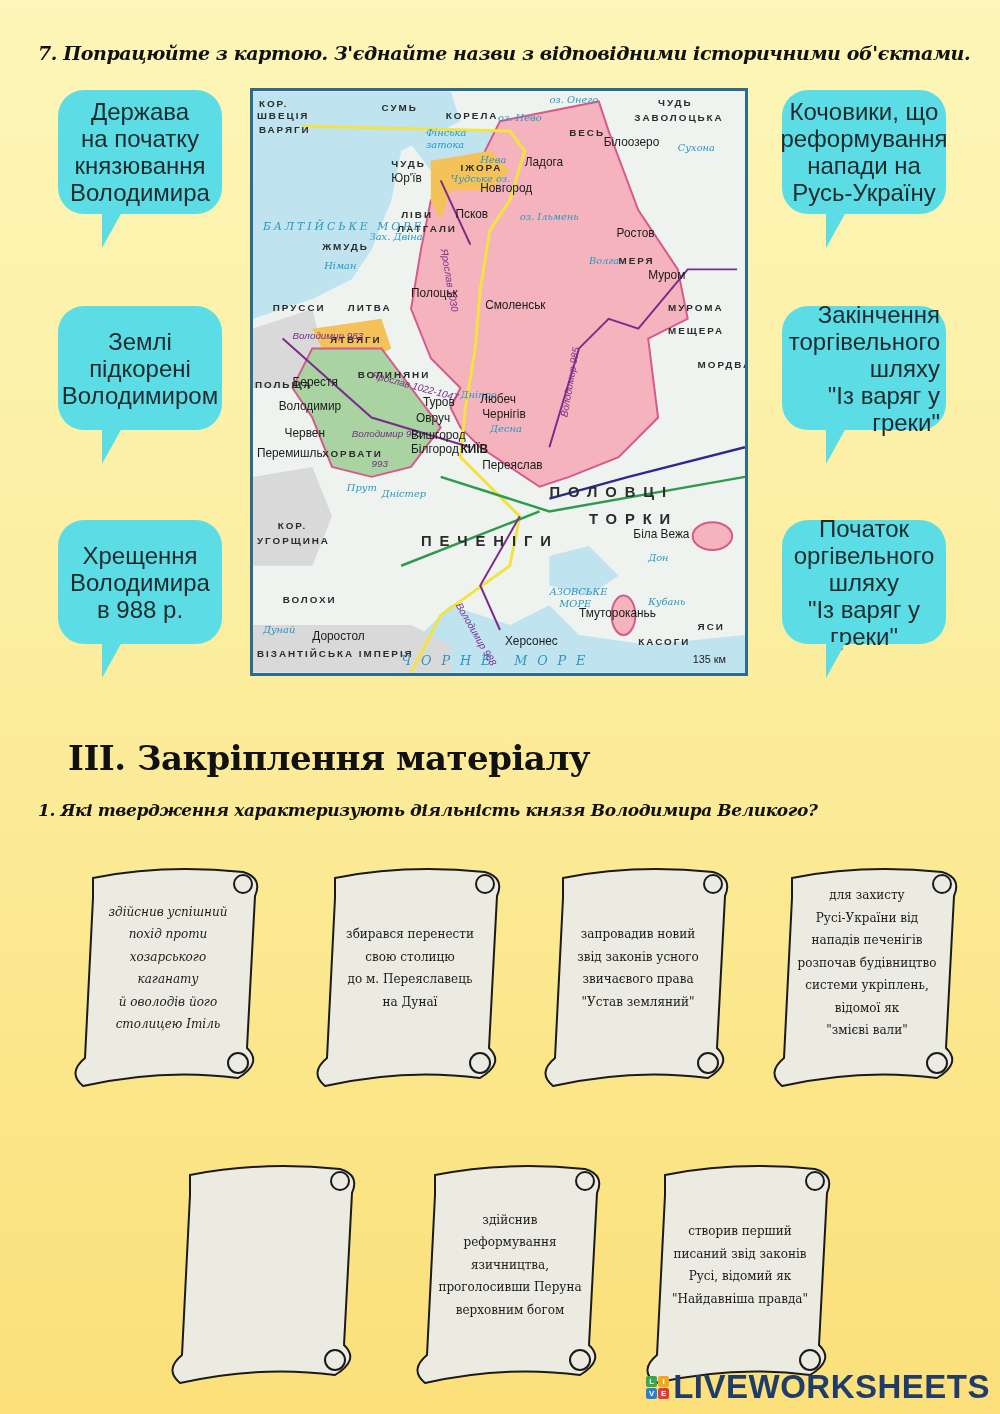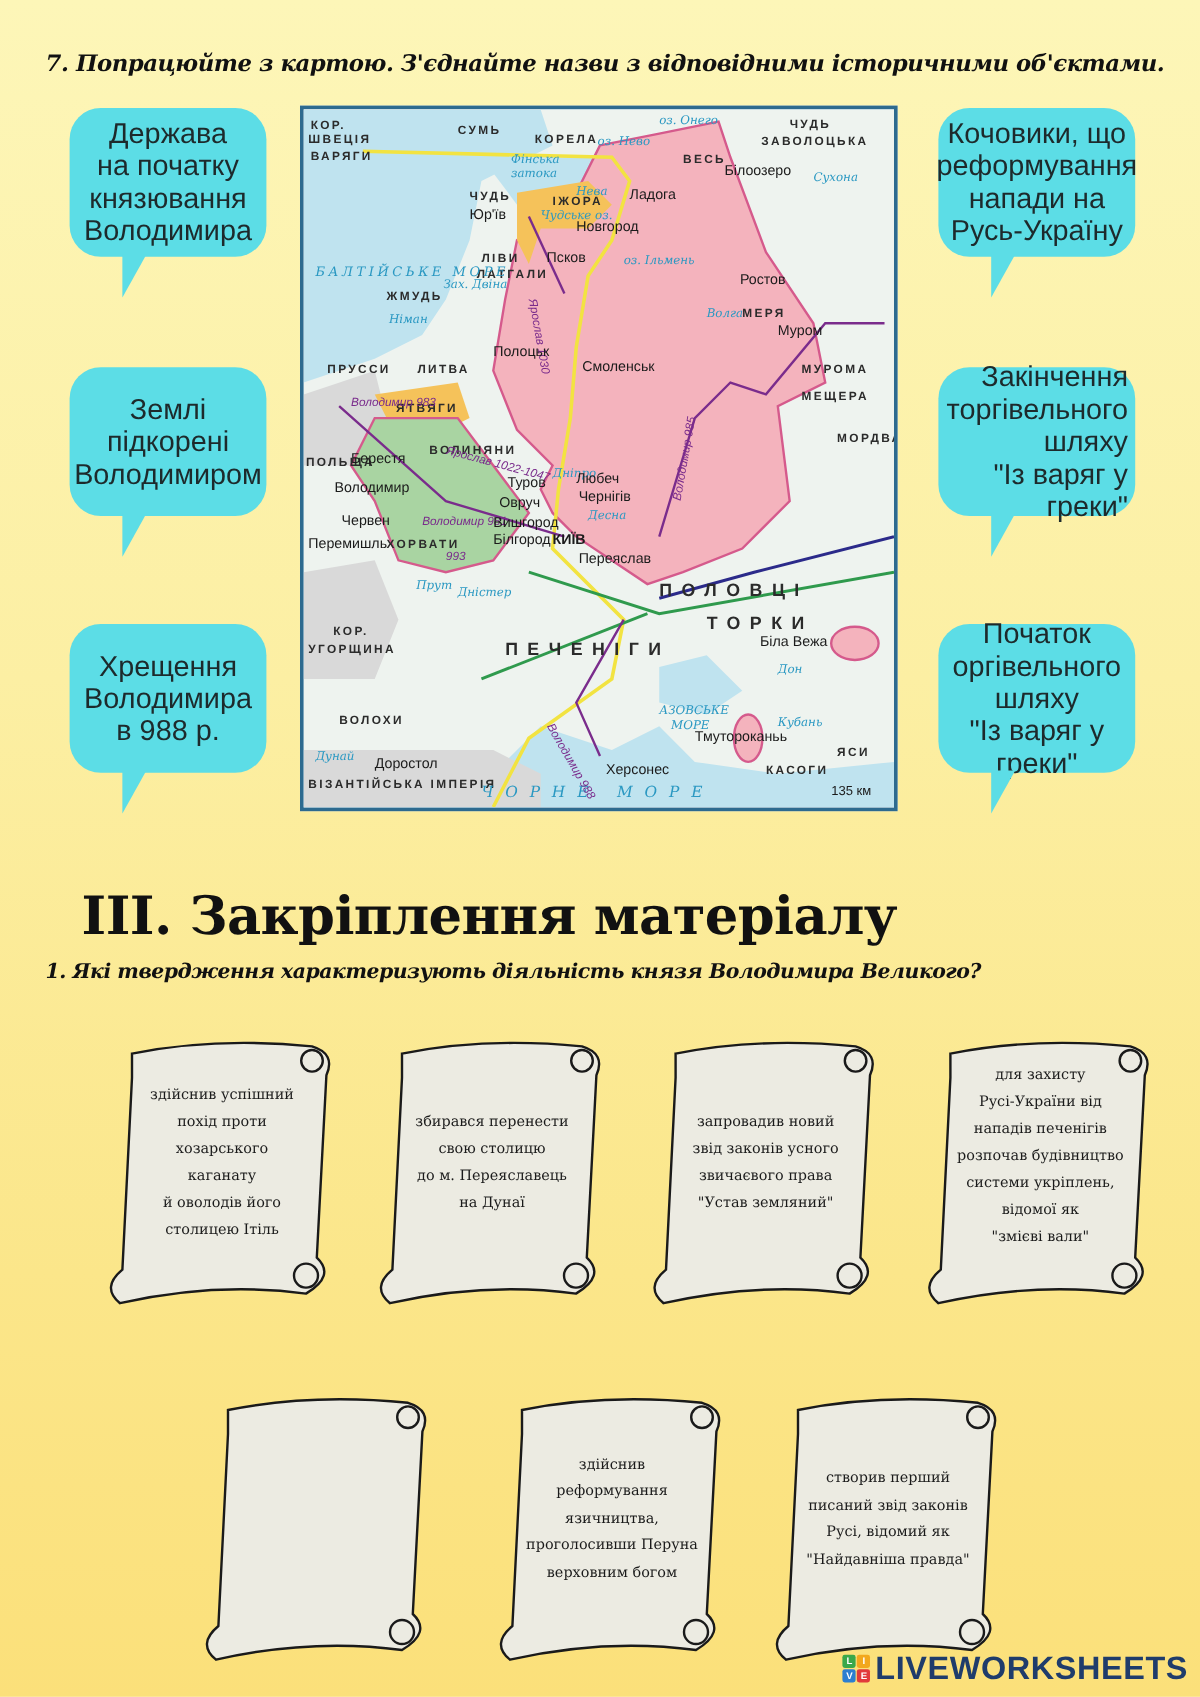--- a/index.html
+++ b/index.html
@@ -31,41 +31,41 @@
     position: absolute; left: 250px; top: 88px; width: 498px; height: 588px;
     border: 3px solid #2d6a8f; background: #eaf6f7; overflow: hidden;
   }
   .map svg { width: 100%; height: 100%; display: block; }
   .map-label { font-family: "Liberation Sans", sans-serif; font-size: 12px; fill: #1b1b1b; }
   .map-region { font-family: "Liberation Sans", sans-serif; font-size: 10px; font-weight: bold; fill: #2b2b2b; letter-spacing: 2px; }
   .map-water { font-family: "DejaVu Serif", serif; font-style: italic; font-size: 10px; fill: #2a98c2; }
   .map-route { font-family: "Liberation Sans", sans-serif; font-size: 10px; fill: #7a2c8c; font-style: italic; }
   .section-title {
     position: absolute; left: 68px; top: 738px;
-    font-family: "DejaVu Serif", serif; font-weight: bold; font-size: 44px; color: #111; letter-spacing: -0.5px;
+    font-family: "DejaVu Serif", serif; font-weight: bold; font-size: 34px; color: #111; letter-spacing: -0.5px;
   }
   .question {
     position: absolute; left: 38px; top: 800px;
     font-family: "DejaVu Serif", serif; font-style: italic; font-weight: bold;
     font-size: 17px; letter-spacing: -0.4px; color: #111;
   }
   .scroll { position: absolute; width: 210px; height: 230px; }
   .scroll svg { position: absolute; left: 0; top: 0; width: 100%; height: 100%; }
   .scroll-text {
     position: absolute; left: 30px; right: 30px; top: 30px; bottom: 40px;
     display: flex; align-items: center; justify-content: center; text-align: center;
     font-family: "DejaVu Serif", serif; font-size: 12px; line-height: 22.5px; color: #1a1a1a;
     white-space: pre-line;
   }
   .brand {
     position: absolute; right: 10px; bottom: 8px; display: flex; align-items: center; gap: 4px;
   }
   .brand-logo { display: grid; grid-template-columns: 11px 11px; grid-template-rows: 11px 11px; gap: 1px; }
   .brand-logo span { font-size: 8px; font-weight: bold; color: #fff; display: flex; align-items: center; justify-content: center; border-radius: 2px; }
-  .brand-text { font-family: "Liberation Sans", sans-serif; font-weight: bold; font-size: 27px; color: #1f3c6b; letter-spacing: 0.5px; }
+  .brand-text { font-family: "Liberation Sans", sans-serif; font-weight: bold; font-size: 33px; color: #1f3c6b; letter-spacing: 0.5px; }
 </style>
 </head>
 <body>
 
 <div class="task-heading">7. Попрацюйте з картою. З'єднайте назви з відповідними історичними об'єктами.</div>
 
 <div class="bubble" style="left:58px;top:90px;">Держава
 на початку
 князювання
 Володимира</div>
@@ -212,21 +212,21 @@
     <text class="map-label" x="330" y="532">Тмутороканьь</text>
     <text class="map-label" x="255" y="560">Херсонес</text>
     <text class="map-label" x="60" y="555">Доростол</text>
     <text class="map-label" x="445" y="578" style="font-size:11px">135 км</text>
   </svg>
 </div>
 
 <div class="section-title">ІІІ. Закріплення матеріалу</div>
 <div class="question">1. Які твердження характеризують діяльність князя Володимира Великого?</div>
 
-<div class="scroll" style="left:80px;top:858px;">
+<div class="scroll" style="left:63px;top:858px;font-style:italic;">
   <svg viewBox="0 0 210 230">
       <path d="M30,20 Q100,6 180,14 Q200,20 192,38 L184,190 Q200,205 175,220 Q100,210 20,228 Q4,215 22,200 L30,40 Z" fill="#ecebe2" stroke="#1a1a1a" stroke-width="2"></path>
       <circle cx="180" cy="26" r="9" fill="none" stroke="#1a1a1a" stroke-width="2"></circle>
       <circle cx="175" cy="205" r="10" fill="none" stroke="#1a1a1a" stroke-width="2"></circle>
     </svg>
   <div class="scroll-text">здійснив успішний
 похід проти
 хозарського
 каганату
 й оволодів його

